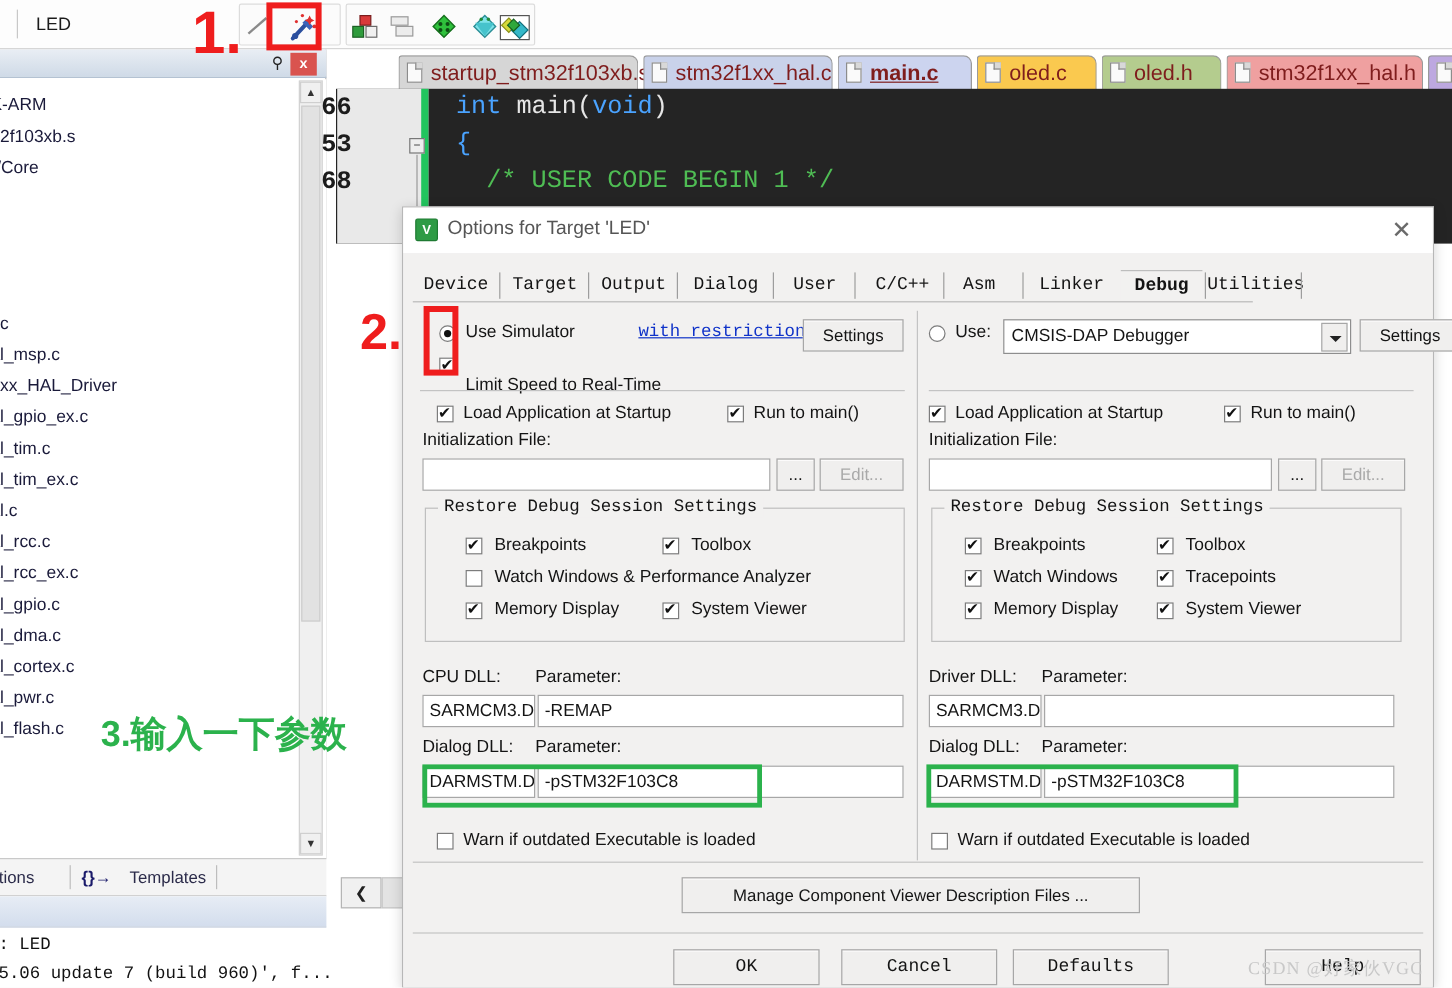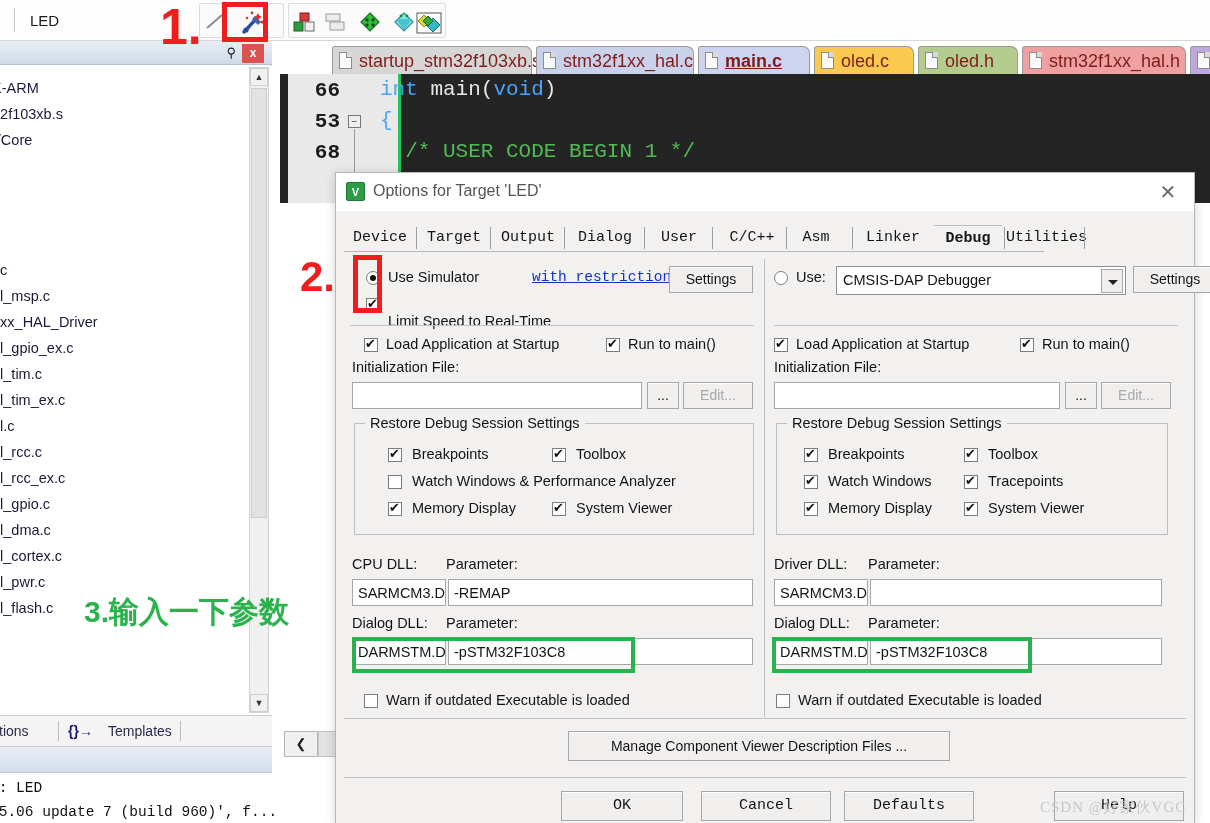--- a/index.html
+++ b/index.html
@@ -104,22 +104,22 @@
     background:#fafafa; border:1px solid #8c8c8c;
   }
   .ed-tab .doc-ic:after {
     content:""; position:absolute; right:-1px; top:-1px; width:5px; height:5px;
     background:#d8d8d8; border-left:1px solid #8c8c8c; border-bottom:1px solid #8c8c8c;
   }
   .ed-code {
     position:absolute; left:0; top:33px; width:930px; height:129px; background:#242424;
   }
   .ed-gutter {
-    position:absolute; left:8px; top:0; width:113px; height:129px; background:#e9e9e9;
-    border-right:3px solid #22c55e;
+    position:absolute; left:1px; top:0; width:76px; height:129px; background:#e9e9e9;
+    border-right:6px solid #22c55e;
   }
   .ln { position:absolute; right:58px; font-size:21px; color:#1c1c1c;
         font-family:"Liberation Mono", monospace; font-weight:bold; }
   .fold-box {
     position:absolute; left:60px; width:13px; height:13px; border:1px solid #777;
     background:#eee; font-size:10px; text-align:center; line-height:11px; color:#333;
   }
   .fold-bar { position:absolute; left:66px; width:1px; background:#9a9a9a; }
   .code-ln {
     position:absolute; left:100px; font-size:21px;
@@ -227,21 +227,21 @@
     content:""; position:absolute; left:6px; top:10px;
     border-left:5px solid transparent; border-right:5px solid transparent;
     border-top:5px solid #222;
   }
 
   .group {
     position:absolute; border:1px solid #bfbfbf;
   }
   .group-cap {
     position:absolute; top:-9px; left:10px; background:#f2f1f0;
-    padding:0 5px; font-size:14.5px; color:#141414; white-space:nowrap;
+    padding:0 5px; font-size:14.5px; color:#141414; white-space:nowrap;font-family:Liberation Mono, monospace;
   }
 
   
   .anno-num {
     position:absolute; color:#ef1d1d; font-weight:bold;
     font-family:"Liberation Sans", sans-serif; line-height:1;
   }
   .anno-red-box {
     position:absolute; border:5px solid #ef1d1d; background:transparent;
   }

